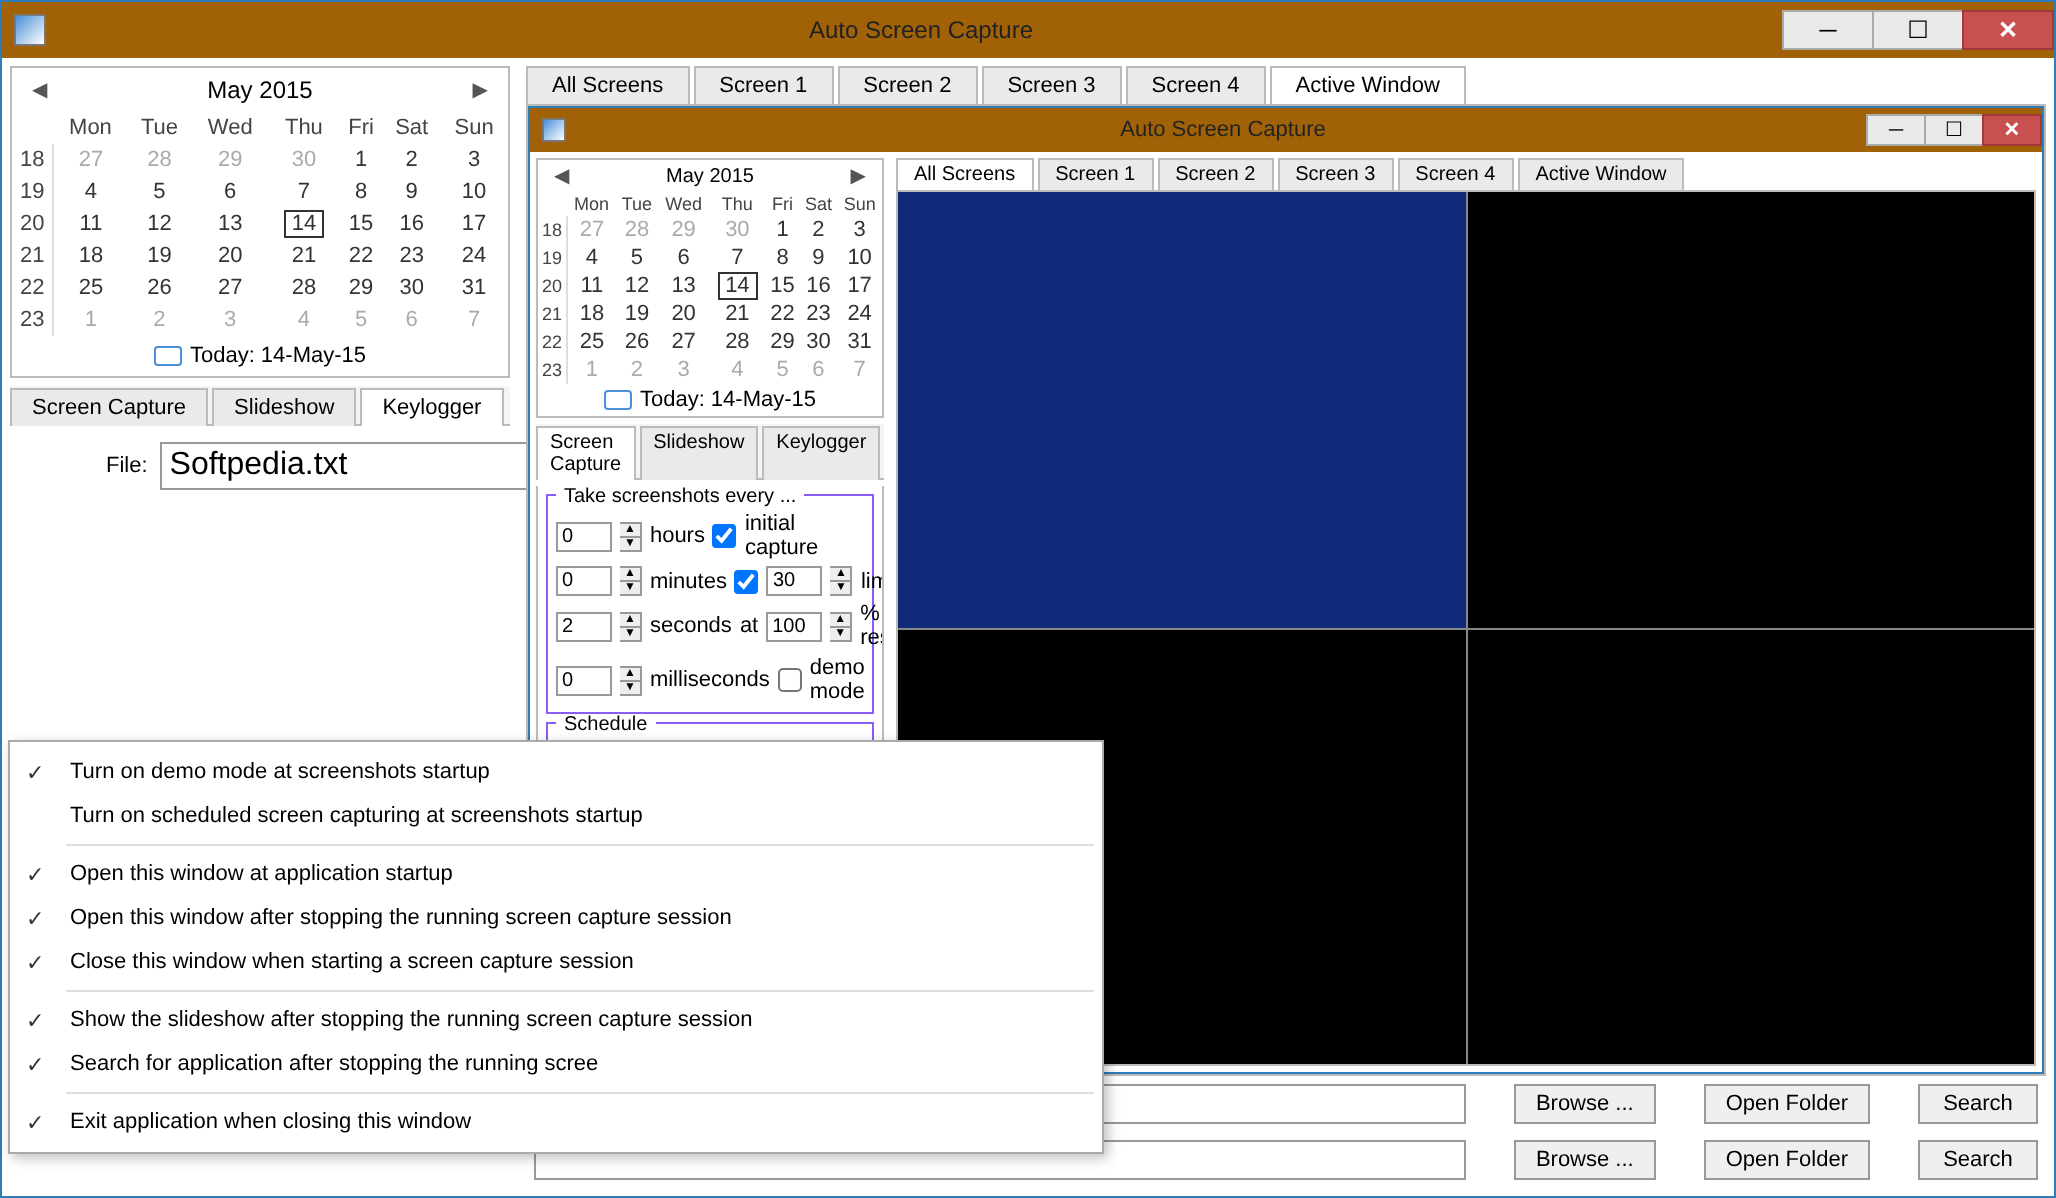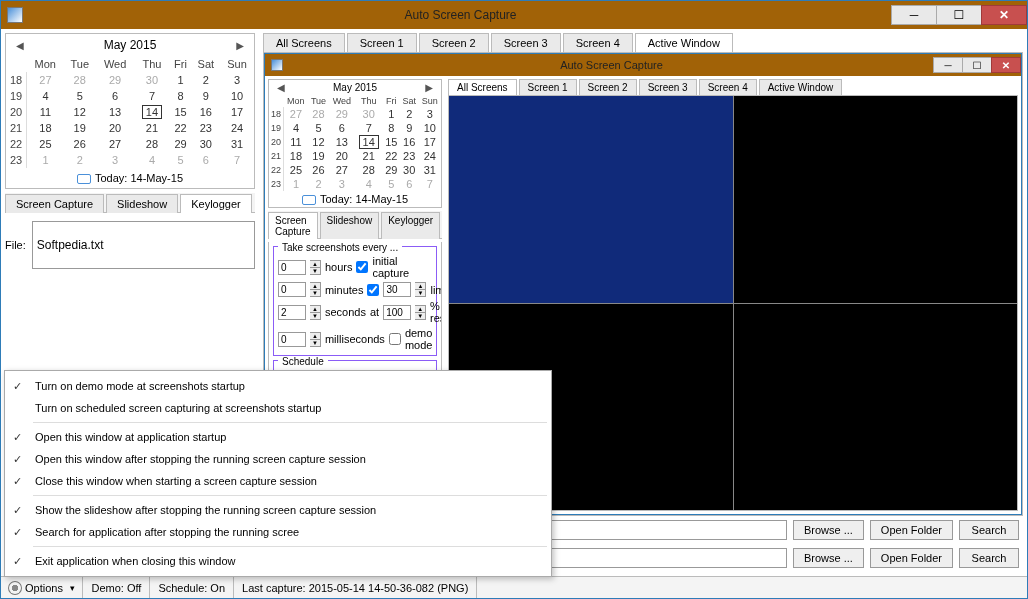--- a/index.html
+++ b/index.html
@@ -44,22 +44,22 @@
 .calendar.small .cal-foot { font-size:10px; padding:2px;}
 .calendar.small .cal-grid td.wk { padding-right:2px; padding-left:2px; width:14px;}
 
 
 .tabstrip { display:flex; border-bottom:1px solid #bbb; background:#f4f4f4; }
 .tabstrip .tab { padding:3px 10px; border:1px solid #bbb; border-bottom:none; margin-right:2px; background:#eaeaea; cursor:pointer; position:relative; top:1px;}
 .tabstrip .tab.active { background:#fff; }
 .tabstrip.small .tab { padding:2px 6px; font-size:10px; }
 
 
-.file-row { display:flex; align-items:center; gap:6px; margin-top:4px;}
-.file-row input[type=text] { flex:1; border:1px solid #999; padding:16px 4px; font-size:12px; background:#fff;}
+.file-row { display:flex; align-items:center; gap:6px; margin-top:4px;margin-left:48px;}
+.file-row input[type=text] { flex:1; border:1px solid #999; padding:2px 4px; font-size:16px; background:#fff;}
 
 
 .right-panel { flex:1; padding:4px; display:flex; flex-direction:column; min-width:0; }
 .right-tabs { display:flex; }
 .right-tabs .tab { padding:3px 12px; border:1px solid #bbb; border-bottom:none; margin-right:2px; background:#eaeaea; cursor:pointer; white-space:nowrap;}
 .right-tabs .tab.active { background:#fff; }
 .preview-frame { border:1px solid #bbb; flex:1; background:#fff; display:flex; flex-direction:column; min-height:0;}
 
 
 .window.inner { position:relative; width:100%; height:100%; border:1px solid #2e7cb8; display:flex; flex-direction:column;}
@@ -85,21 +85,21 @@
 .groupbox .legend { position:relative; top:-10px; background:#fff; padding:0 4px; font-size:10px; display:inline-block; }
 .groupbox .rows { margin-top:-8px; display:flex; flex-direction:column; gap:3px;}
 .row { display:flex; align-items:center; gap:4px; font-size:10px;}
 .spin { width:28px; border:1px solid #999; padding:1px 2px; font-size:10px; text-align:left; background:#fff;}
 .spinbtns { display:inline-flex; flex-direction:column; border:1px solid #999; border-left:none; }
 .spinbtns span{ font-size:6px; line-height:6px; padding:0 2px; background:#eee; border-bottom:1px solid #999; cursor:pointer;}
 .spinbtns span:last-child{border-bottom:none;}
 input[type=checkbox]{ width:12px; height:12px; }
 
 
-.browse-row { display:flex; gap:6px; padding:4px; align-items:flex-start; }
+.browse-row { display:flex; gap:24px; padding:4px; align-items:flex-start; }
 .browse-row input[type=text]{ flex:1; border:1px solid #999; padding:3px; background:#fff;}
 .btn { border:1px solid #999; background:#efefef; padding:3px 10px; cursor:pointer; font-size:11px; min-width:60px; text-align:center;}
 
 
 .statusbar { display:flex; border-top:1px solid #bbb; background:#f4f4f4; height:22px; align-items:stretch;}
 .statusbar .seg { border-right:1px solid #bbb; padding:3px 8px; display:flex; align-items:center; gap:4px; cursor:default;}
 .statusbar .seg.btnseg { cursor:pointer; }
 .gear{ display:inline-block; width:12px; height:12px; border-radius:50%; background:radial-gradient(circle,#888 40%, transparent 41%); box-shadow:0 0 0 1px #777;}
 .caret-down::after{content:"▾"; font-size:9px; margin-left:3px;}
 
@@ -425,59 +425,50 @@
       </div>
       <div class="browse-row">
         <input type="text" style="">
         <div class="btn">Browse ...</div>
         <div class="btn">Open Folder</div>
         <div class="btn">Search</div>
       </div>
     </div>
   </div>
 
-  <div class="statusbar">
-    <div class="seg btnseg caret-down">
-        <span class="gear"></span>
-        <span>Options</span>
-      </div>
-    <div class="seg">Demo: Off</div>
-    <div class="seg">Schedule: On</div>
-    <div class="seg">Last capture: 2015-05-14 14-50-36-082 (PNG)</div>
+</div>
+
+<div class="context-menu" id="ctx-menu">
+    <div class="item">
+      <span class="chk">✓</span>
+      <span>Turn on demo mode at screenshots startup</span>
+    </div>
+    <div class="item">
+      <span>Turn on scheduled screen capturing at screenshots startup</span>
+    </div>
+    <div class="sep"></div>
+    <div class="item">
+      <span class="chk">✓</span>
+      <span>Open this window at application startup</span>
+    </div>
+    <div class="item">
+      <span class="chk">✓</span>
+      <span>Open this window after stopping the running screen capture session</span>
+    </div>
+    <div class="item">
+      <span class="chk">✓</span>
+      <span>Close this window when starting a screen capture session</span>
+    </div>
+    <div class="sep"></div>
+    <div class="item">
+      <span class="chk">✓</span>
+      <span>Show the slideshow after stopping the running screen capture session</span>
+    </div>
+    <div class="item">
+      <span class="chk">✓</span>
+      <span>Search for application after stopping the running scree</span>
+    </div>
+    <div class="sep"></div>
+    <div class="item">
+      <span class="chk">✓</span>
+      <span>Exit application when closing this window</span>
+    </div>
   </div>
-</div>
-
-<div class="context-menu" id="ctx-menu">
-    <div class="item">
-      <span class="chk">✓</span>
-      <span>Turn on demo mode at screenshots startup</span>
-    </div>
-    <div class="item">
-      <span>Turn on scheduled screen capturing at screenshots startup</span>
-    </div>
-    <div class="sep"></div>
-    <div class="item">
-      <span class="chk">✓</span>
-      <span>Open this window at application startup</span>
-    </div>
-    <div class="item">
-      <span class="chk">✓</span>
-      <span>Open this window after stopping the running screen capture session</span>
-    </div>
-    <div class="item">
-      <span class="chk">✓</span>
-      <span>Close this window when starting a screen capture session</span>
-    </div>
-    <div class="sep"></div>
-    <div class="item">
-      <span class="chk">✓</span>
-      <span>Show the slideshow after stopping the running screen capture session</span>
-    </div>
-    <div class="item">
-      <span class="chk">✓</span>
-      <span>Search for application after stopping the running scree</span>
-    </div>
-    <div class="sep"></div>
-    <div class="item">
-      <span class="chk">✓</span>
-      <span>Exit application when closing this window</span>
-    </div>
-  </div>
 
 </body></html>

